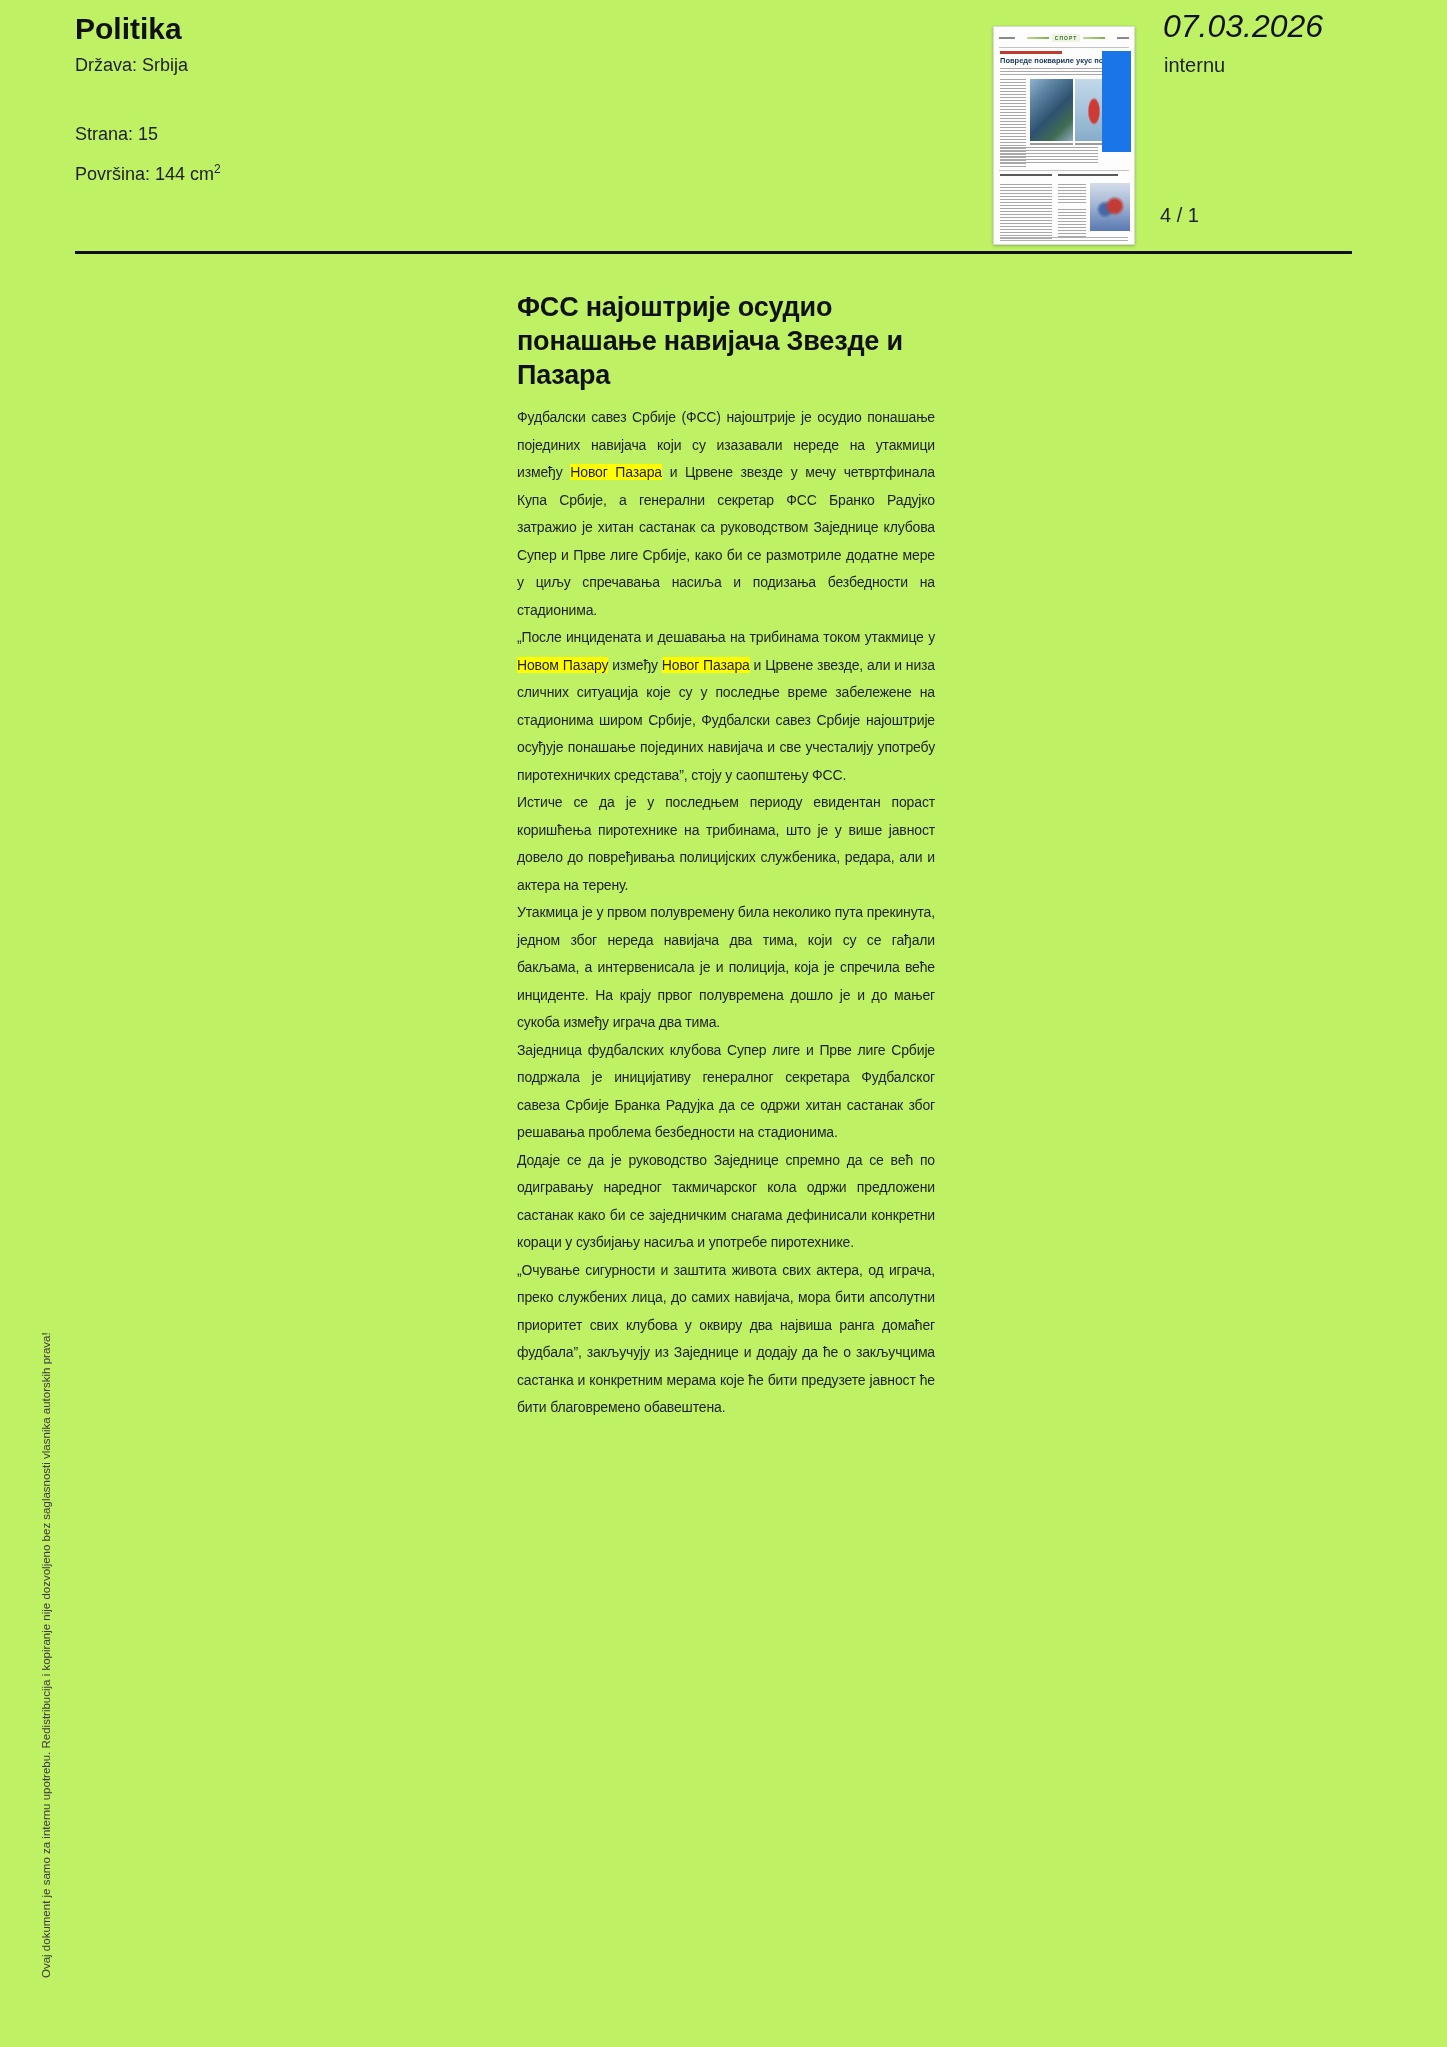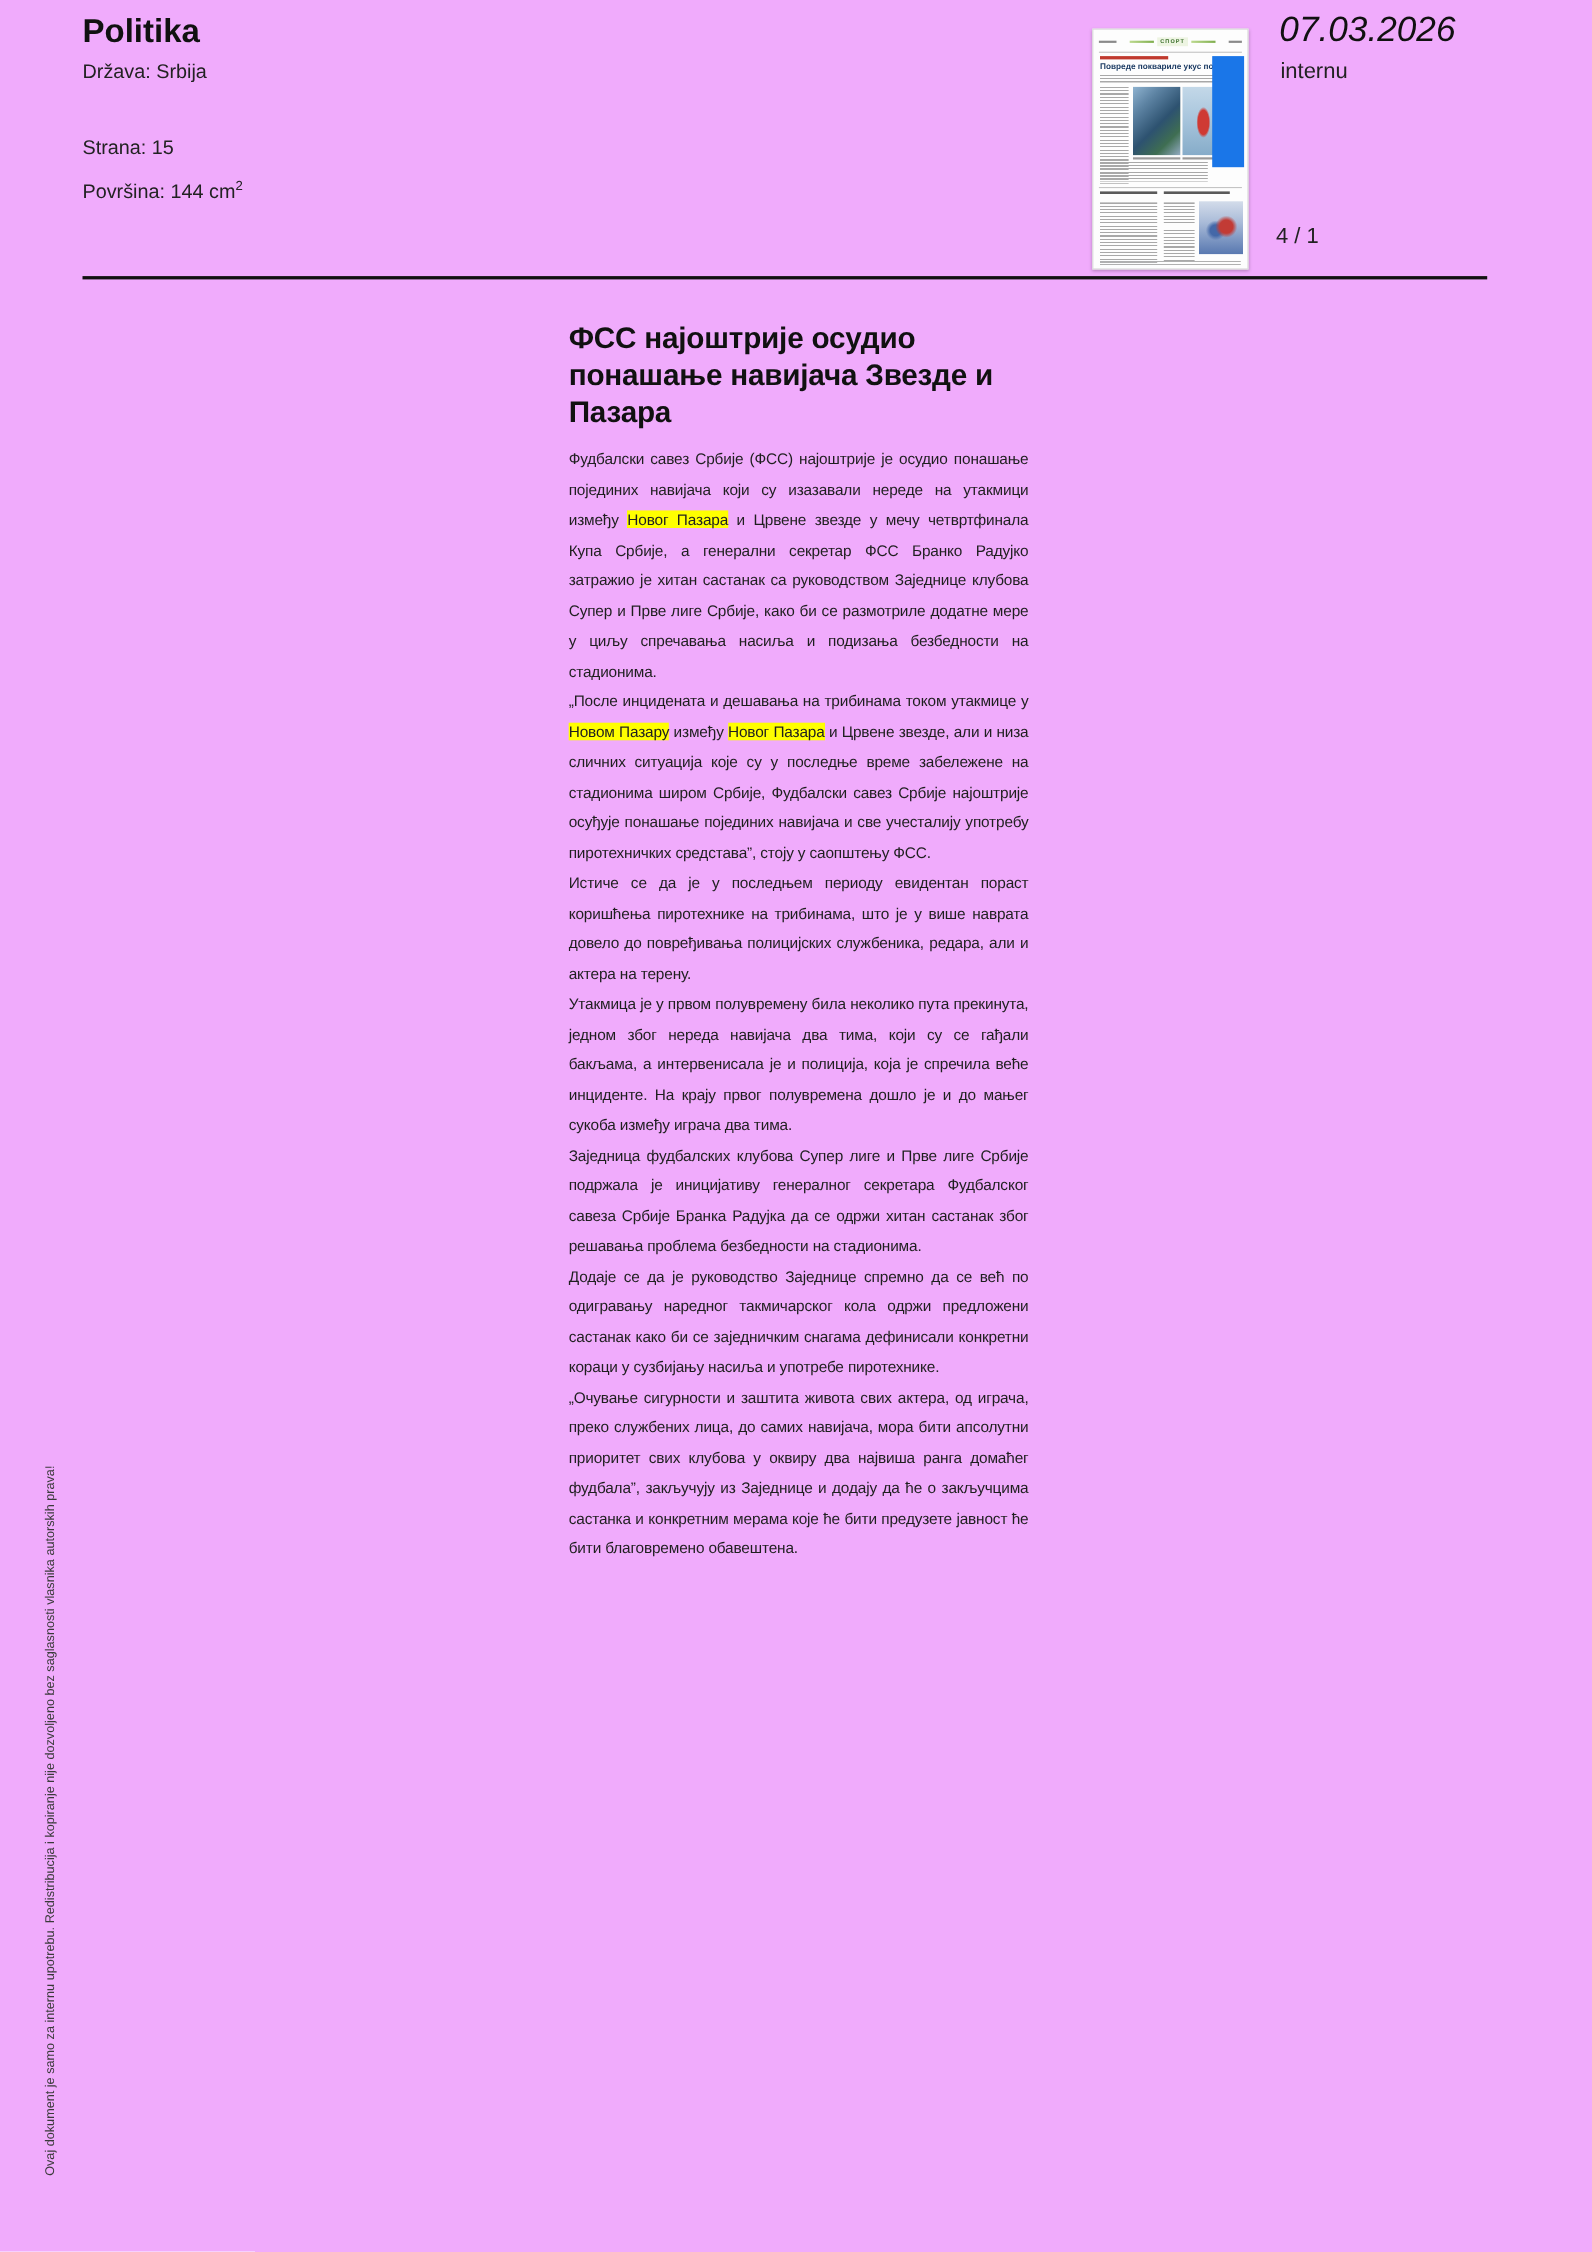--- a/index.html
+++ b/index.html
@@ -1,19 +1,19 @@
 <!DOCTYPE html>
 <html style="--hl: #ffff00;"><head>
 <meta charset="utf-8">
 <style>
   html,body { margin:0; padding:0; background:#ffffff; }
   .page {
     position:relative;
     width:1447px; height:2047px;
-    background:#f0abfc;
+    background:#bef264;
     font-family:"Liberation Sans", sans-serif;
     color:#1a1a1a;
     overflow:hidden;
   }
 
   
   .src-title { position:absolute; left:75px; top:12px; font-size:30px; font-weight:700; color:#111; }
   .src-country { position:absolute; left:75px; top:55px; font-size:18px; color:#222; }
   .src-page { position:absolute; left:75px; top:124px; font-size:18px; color:#222; }
   .src-area { position:absolute; left:75px; top:162px; font-size:18px; color:#222; }
@@ -135,21 +135,21 @@
     <div class="thumb-bottom"></div>
   </div>
 
   <div class="divider"></div>
 
   <div class="article">
     <h1>ФСС најоштрије осудио понашање навијача Звезде и Пазара</h1>
     <div class="article-body">
         <p><span>Фудбалски савез Србије (ФСС) најоштрије је осудио понашање појединих навијача који су изазавали нереде на утакмици између </span><span class="hl">Новог Пазара</span><span> и Црвене звезде у мечу четвртфинала Купа Србије, а генерални секретар ФСС Бранко Радујко затражио је хитан састанак са руководством Заједнице клубова Супер и Прве лиге Србије, како би се размотриле додатне мере у циљу спречавања насиља и подизања безбедности на стадионима.</span></p>
         <p><span>„После инцидената и дешавања на трибинама током утакмице у </span><span class="hl">Новом Пазару</span><span> између </span><span class="hl">Новог Пазара</span><span> и Црвене звезде, али и низа сличних ситуација које су у последње време забележене на стадионима широм Србије, Фудбалски савез Србије најоштрије осуђује понашање појединих навијача и све учесталију употребу пиротехничких средстава”, стоју у саопштењу ФСС.</span></p>
-        <p><span>Истиче се да је у последњем периоду евидентан пораст коришћења пиротехнике на трибинама, што је у више наврата довело до повређивања полицијских службеника, редара, али и актера на терену.</span></p>
+        <p><span>Истиче се да је у последњем периоду евидентан пораст коришћења пиротехнике на трибинама, што је у више јавност довело до повређивања полицијских службеника, редара, али и актера на терену.</span></p>
         <p><span>Утакмица је у првом полувремену била неколико пута прекинута, једном због нереда навијача два тима, који су се гађали бакљама, а интервенисала је и полиција, која је спречила веће инциденте. На крају првог полувремена дошло је и до мањег сукоба између играча два тима.</span></p>
         <p><span>Заједница фудбалских клубова Супер лиге и Прве лиге Србије подржала је иницијативу генералног секретара Фудбалског савеза Србије Бранка Радујка да се одржи хитан састанак због решавања проблема безбедности на стадионима.</span></p>
         <p><span>Додаје се да је руководство Заједнице спремно да се већ по одигравању наредног такмичарског кола одржи предложени састанак како би се заједничким снагама дефинисали конкретни кораци у сузбијању насиља и употребе пиротехнике.</span></p>
         <p><span>„Очување сигурности и заштита живота свих актера, од играча, преко службених лица, до самих навијача, мора бити апсолутни приоритет свих клубова у оквиру два највиша ранга домаћег фудбала”, закључују из Заједнице и додају да ће о закључцима састанка и конкретним мерама које ће бити предузете јавност ће бити благовремено обавештена.</span></p>
       </div>
   </div>
 
   <div class="v-disclaimer">Ovaj dokument je samo za internu upotrebu. Redistribucija i kopiranje nije dozvoljeno bez saglasnosti vlasnika autorskih prava!</div>
 
 </div>

